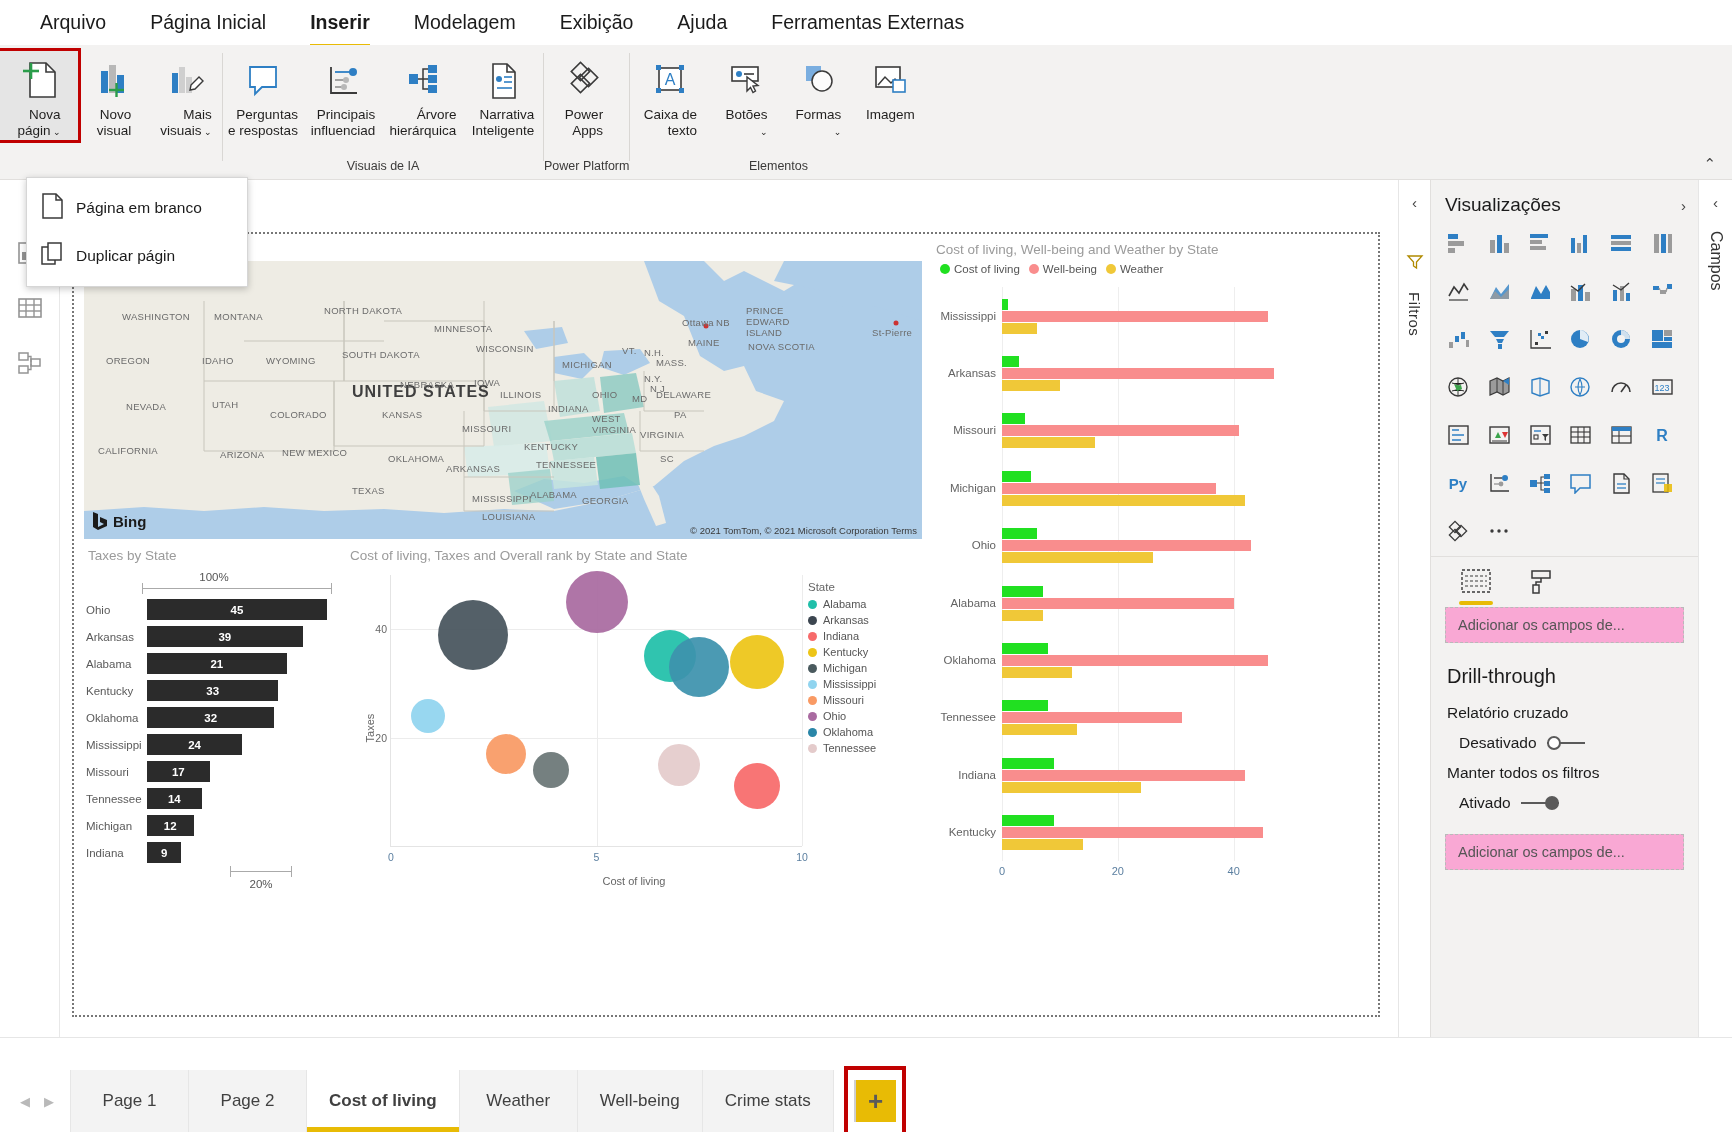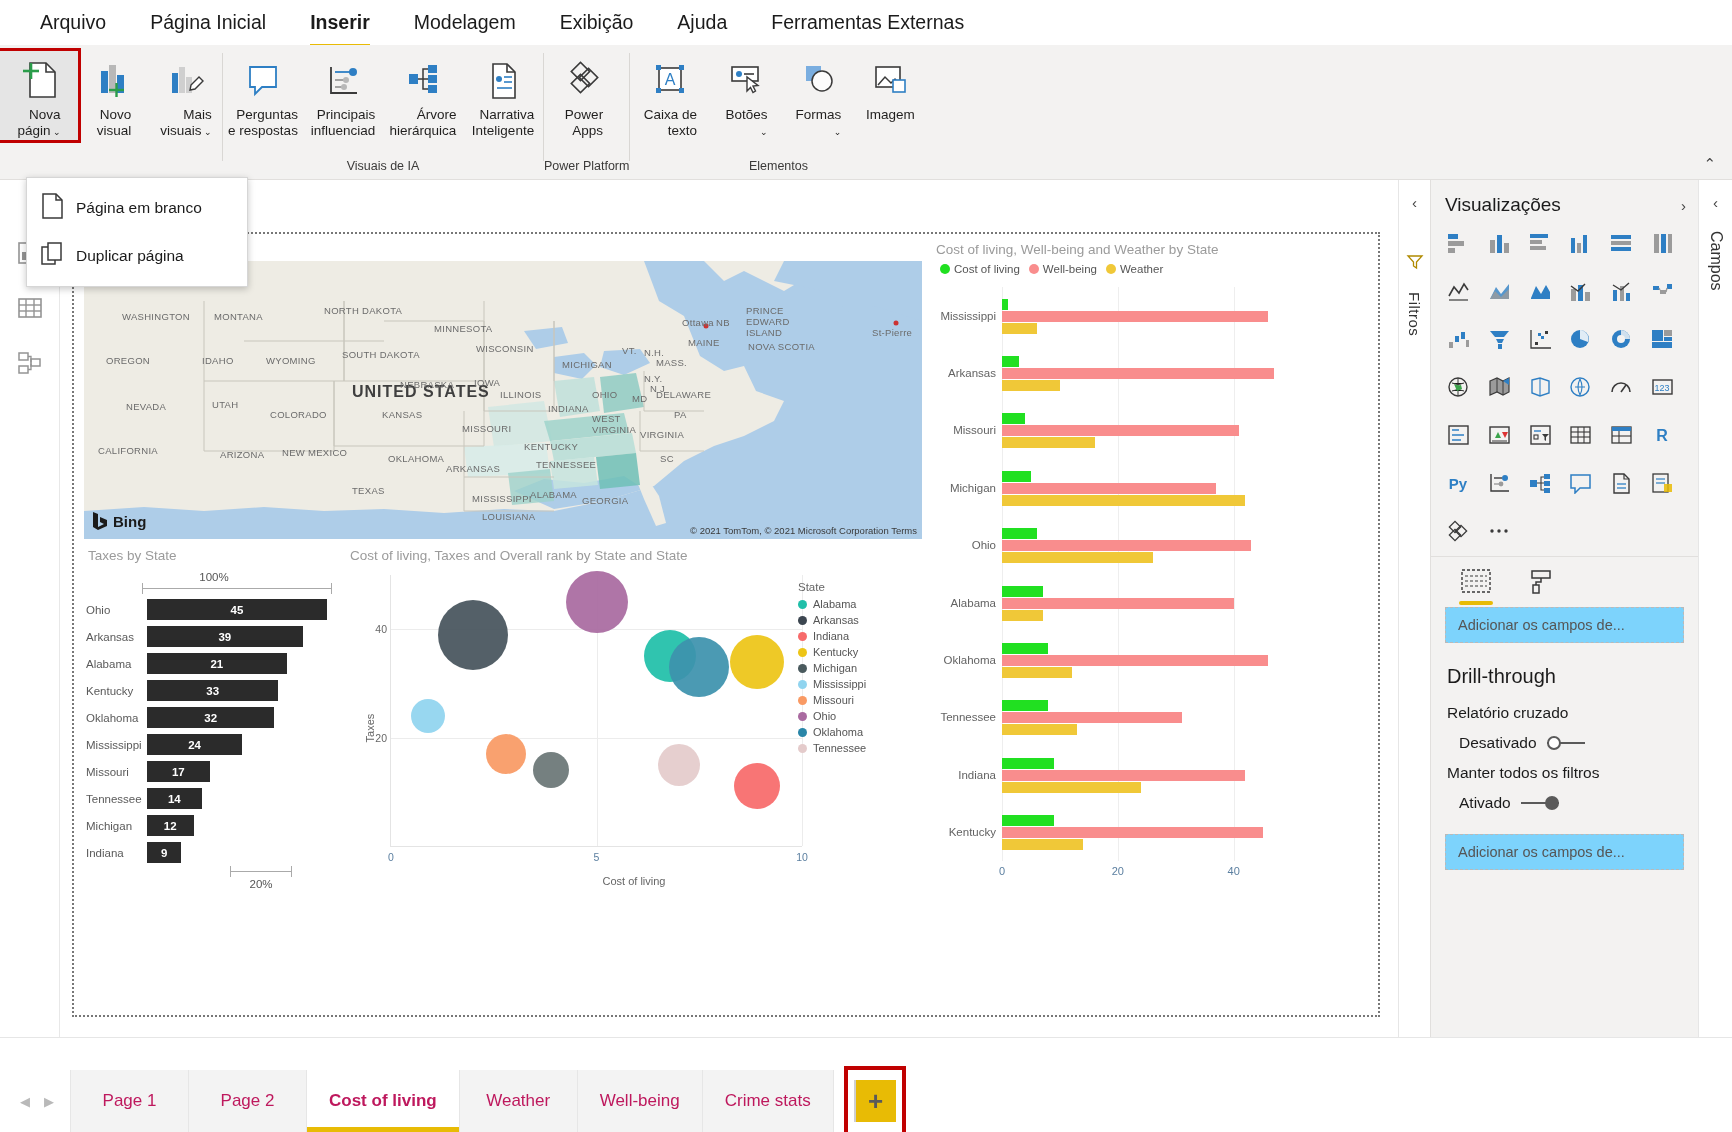--- a/index.html
+++ b/index.html
@@ -144,21 +144,21 @@
   .sc-ylab { position: absolute; font-size: 10.5px; color: #666; right: calc(100% + 4px); transform: translateY(-50%); }
   .sc-xlab { position: absolute; font-size: 10.5px; color: #5b7fa0; top: calc(100% + 5px); transform: translateX(-50%); }
   .axis-title-y {
     position: absolute; left: 10px; top: 50%; transform: translateY(-50%) rotate(-90deg);
     font-size: 11px; color: #666;
   }
   .axis-title-x {
     position: absolute; left: 50%; transform: translateX(-50%); bottom: 2px;
     font-size: 11px; color: #666;
   }
-  .sc-legend { position: absolute; right: 12px; top: 14px; width: 112px; }
+  .sc-legend { position: absolute; right: 2px; top: 14px; width: 112px; }
   .sc-legend .lt { font-size: 11.5px; color: #666; margin-bottom: 5px; }
   .sc-legend .li { display: flex; align-items: center; gap: 6px; margin-bottom: 4px; font-size: 11px; color: #555;}
   .sc-legend .dot { width: 9px; height: 9px; border-radius: 50%; }
 
   
   #bars-vis { left: 858px; top: 6px; width: 352px; height: 666px; }
   .bars-legend { display: flex; gap: 9px; padding: 2px 0 6px 8px; }
   .bars-legend .li { display: flex; align-items: center; gap: 4px; font-size: 11.5px; color: #555; }
   .bars-legend .dot { width: 10px; height: 10px; border-radius: 50%; }
   .bars-plot { position: relative; height: 608px; }
@@ -199,21 +199,21 @@
     width: 28px; height: 26px; display: flex; align-items: center; justify-content: center;
     cursor: pointer;
   }
   .vp-divider { height: 1px; background: #e1dfdd; margin: 2px 0 0 0; }
   .vp-tabs { display: flex; gap: 30px; padding: 12px 0 0 28px; }
   .vp-tab { display: flex; flex-direction: column; align-items: center; cursor: pointer; }
   .vp-tab .bar { width: 34px; height: 4px; background: transparent; margin-top: 5px; border-radius:2px;}
   .vp-tab.active .bar { background: #e8bb05; }
   .vp-section-label { padding: 12px 0 6px 16px; font-size: 15.5px; color: #1b1b1b; }
   .field-well {
-    margin: 0 14px; border: 1px dashed #b9b9b9; background: #7dd3fc;
+    margin: 0 14px; border: 1px dashed #b9b9b9; background: #f9a8d4;
     padding: 9px 12px; font-size: 14.5px; color: #555; cursor: pointer;
   }
   .vp-h2 { padding: 22px 0 4px 16px; font-size: 20px; color: #1b1b1b; }
   .vp-sub { padding: 12px 0 4px 16px; font-size: 15.5px; color: #1b1b1b; }
   .toggle-row { display: flex; align-items: center; gap: 10px; padding: 8px 0 0 28px; }
   .toggle-row .tlbl { font-size: 15.5px; color: #1b1b1b; }
   .switch { width: 38px; height: 12px; position: relative; }
   .switch .track { position: absolute; left: 0; right: 0; top: 5px; height: 2px; background: #5a5a5a; }
   .switch .knob { position: absolute; width: 14px; height: 14px; border-radius: 50%; top: -1px; }
   .switch.off .knob { left: 0; background: #fff; border: 2px solid #5a5a5a; }
@@ -230,21 +230,21 @@
     position: absolute; left: 0; right: 0; bottom: 0; height: 95px; background: #fff;
     border-top: 1px solid #e6e6e6; display: flex; align-items: flex-end;
   }
   .tabstrip { display: flex; align-items: stretch; height: 62px; width: 100%; }
   .navarrows {
     display: flex; align-items: center; gap: 14px; padding: 0 16px 0 20px;
     color: #b9b9b9; font-size: 13px; border-right: 1px solid #e6e6e6;
   }
   .ptab {
     min-width: 118px; padding: 0 22px; display: flex; align-items: center; justify-content: center;
-    font-size: 17px; color: #be185d; background: #f3f3f3; border-right: 1px solid #e6e6e6;
+    font-size: 17px; color: #404040; background: #f3f3f3; border-right: 1px solid #e6e6e6;
     position: relative; cursor: pointer;
   }
   .ptab.active { background: #fff; font-weight: bold; }
   .ptab.active::after {
     content: ""; position: absolute; left: 0; right: 0; bottom: 0; height: 5px; background: #e8bb05;
   }
   .addtab-wrap {
     display: flex; align-items: center; padding: 0 6px;
     outline: 4px solid #c00000; margin-left: 14px; background:#fff;
     height: 62px;
@@ -470,21 +470,21 @@
       </span>
       <span>Página em branco</span>
     </div>
     <div class="dd-item">
       <span>
         <svg width="22" height="26" viewBox="0 0 22 26">
           <rect x="1" y="6" width="13" height="17" fill="#fff" stroke="#3a3a3a" stroke-width="1.5"></rect>
           <rect x="7" y="2" width="13" height="17" fill="#fff" stroke="#3a3a3a" stroke-width="1.5"></rect>
         </svg>
       </span>
-      <span>Duplicar página</span>
+      <span>Duplicar págin</span>
     </div>
   </div>
 
   <div class="workspace">
 
     <div class="left-rail">
       <span class="rail-ico">
         <svg width="26" height="26" viewBox="0 0 26 26">
           <rect x="2" y="3" width="22" height="20" fill="none" stroke="#6b6b6b" stroke-width="1.6"></rect>
           <rect x="5" y="12" width="4" height="8" fill="#6b6b6b"></rect>

